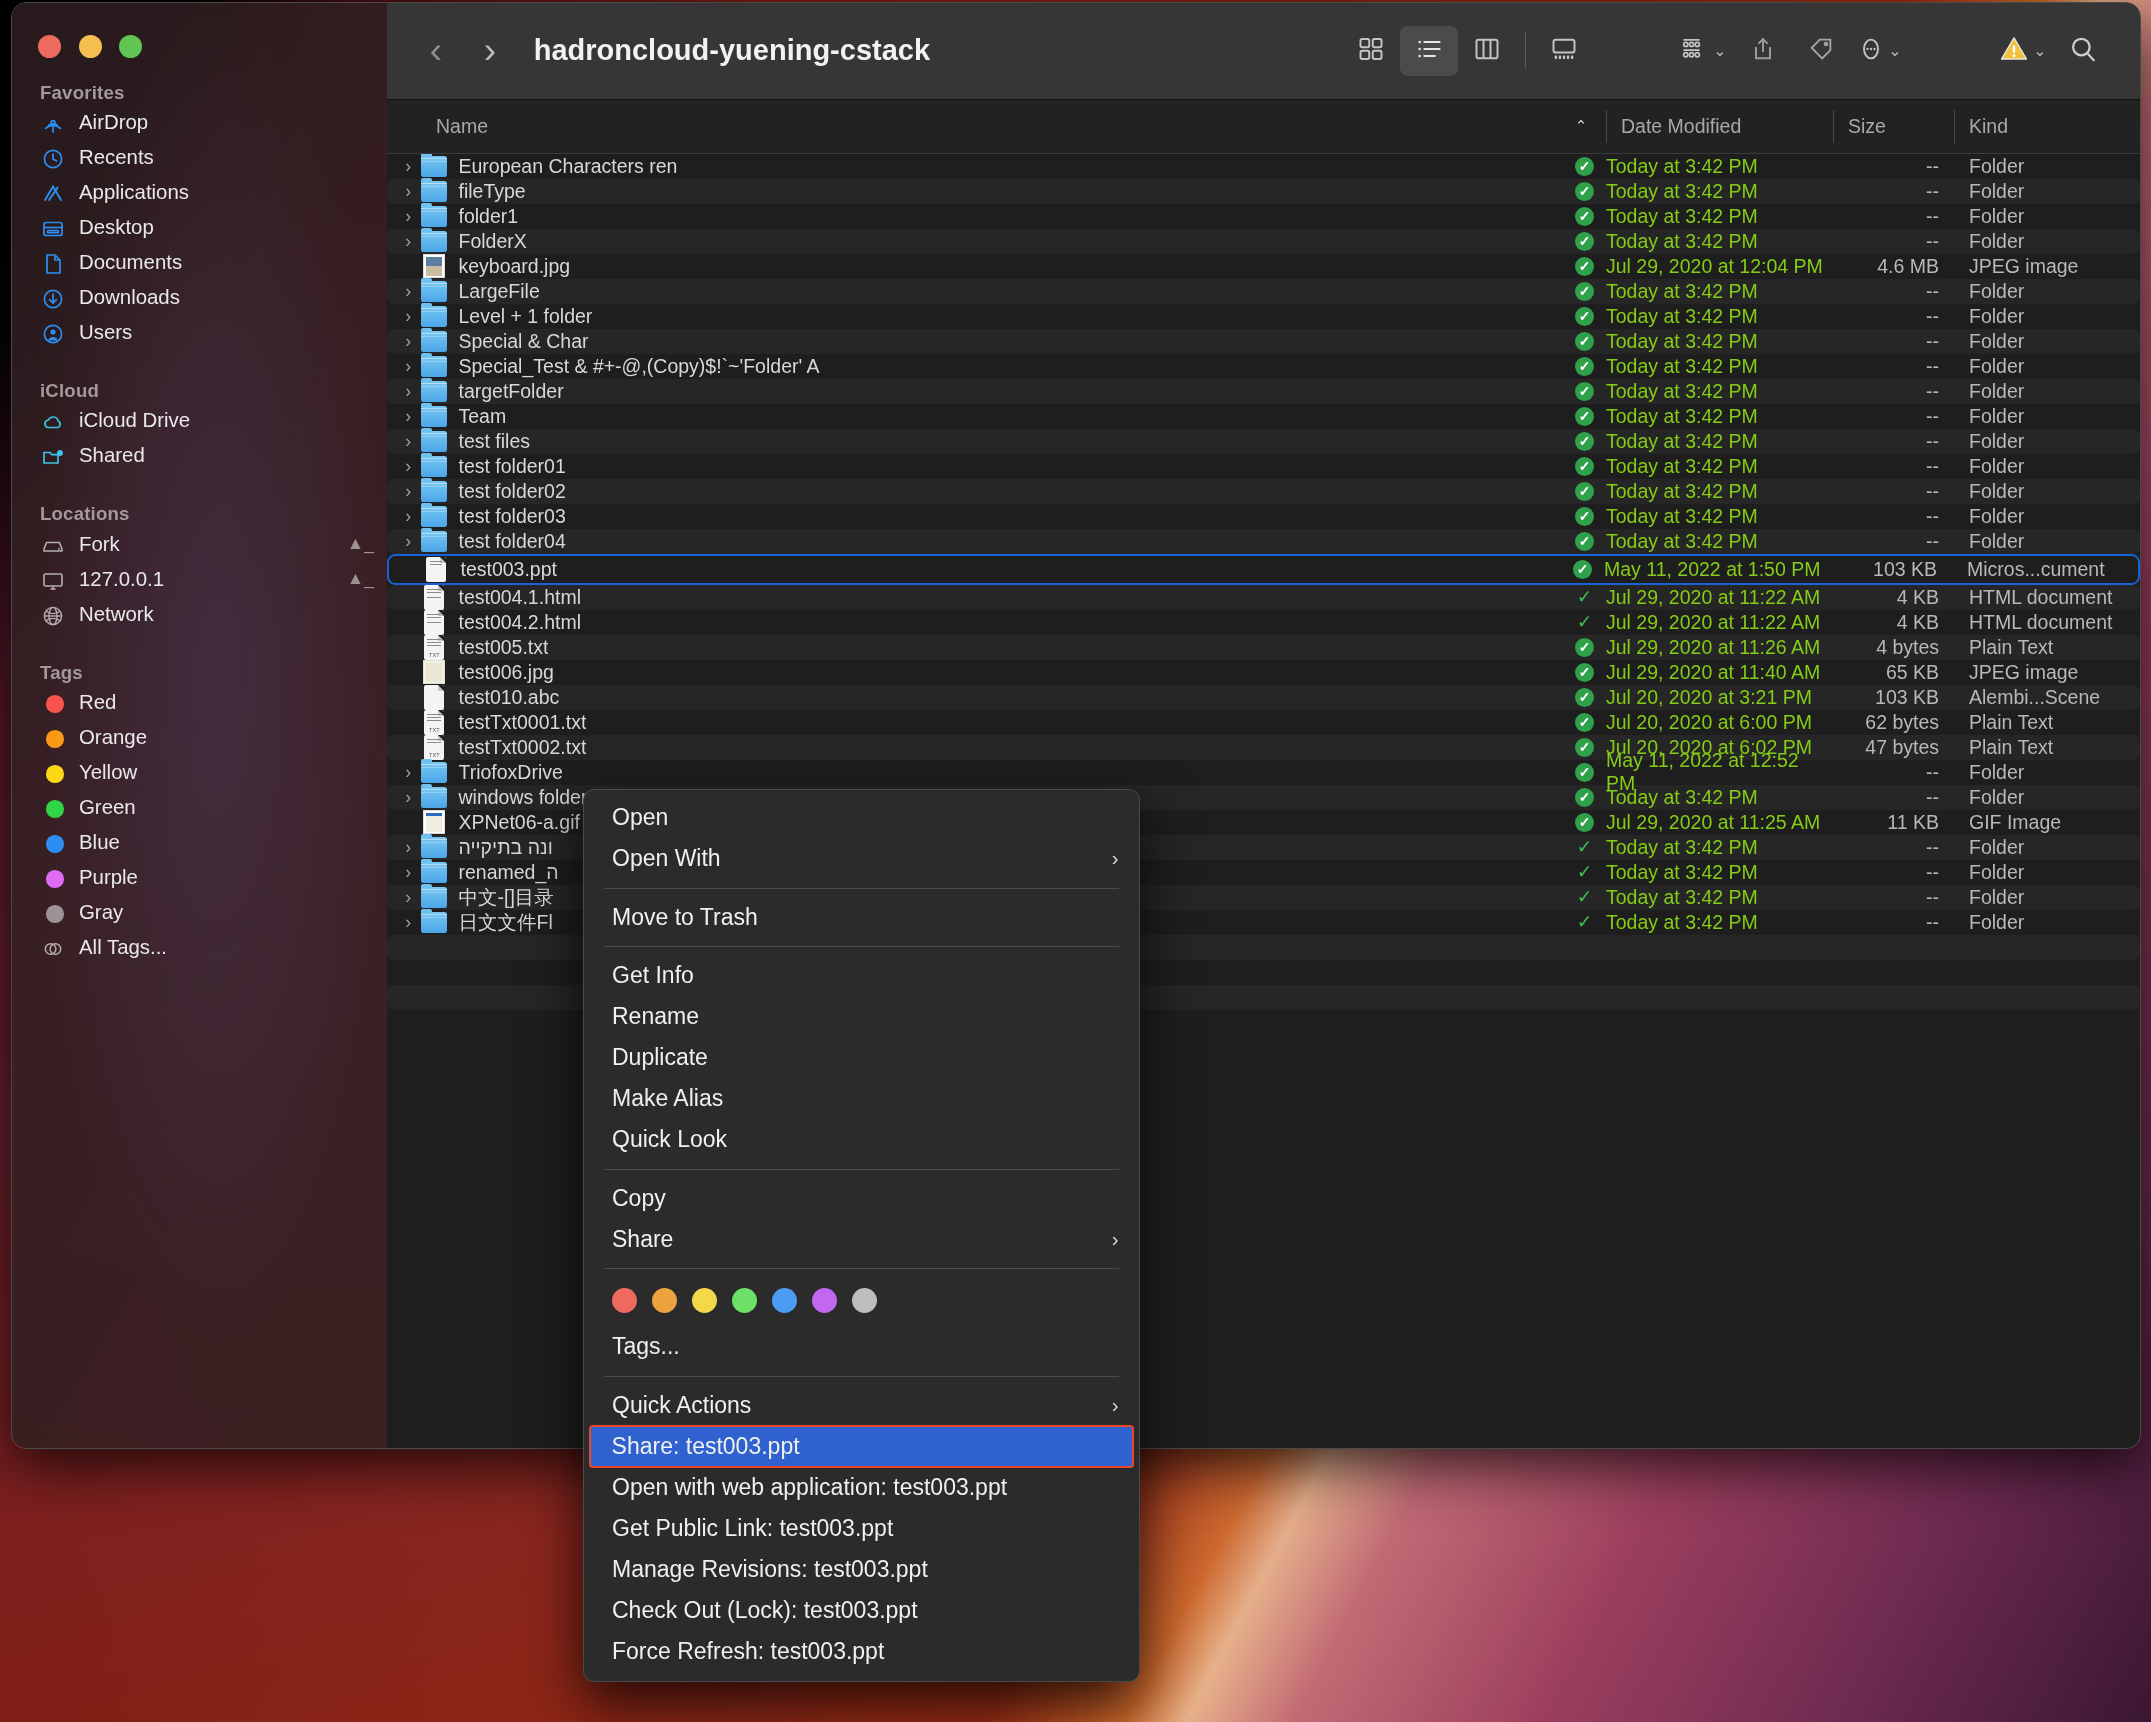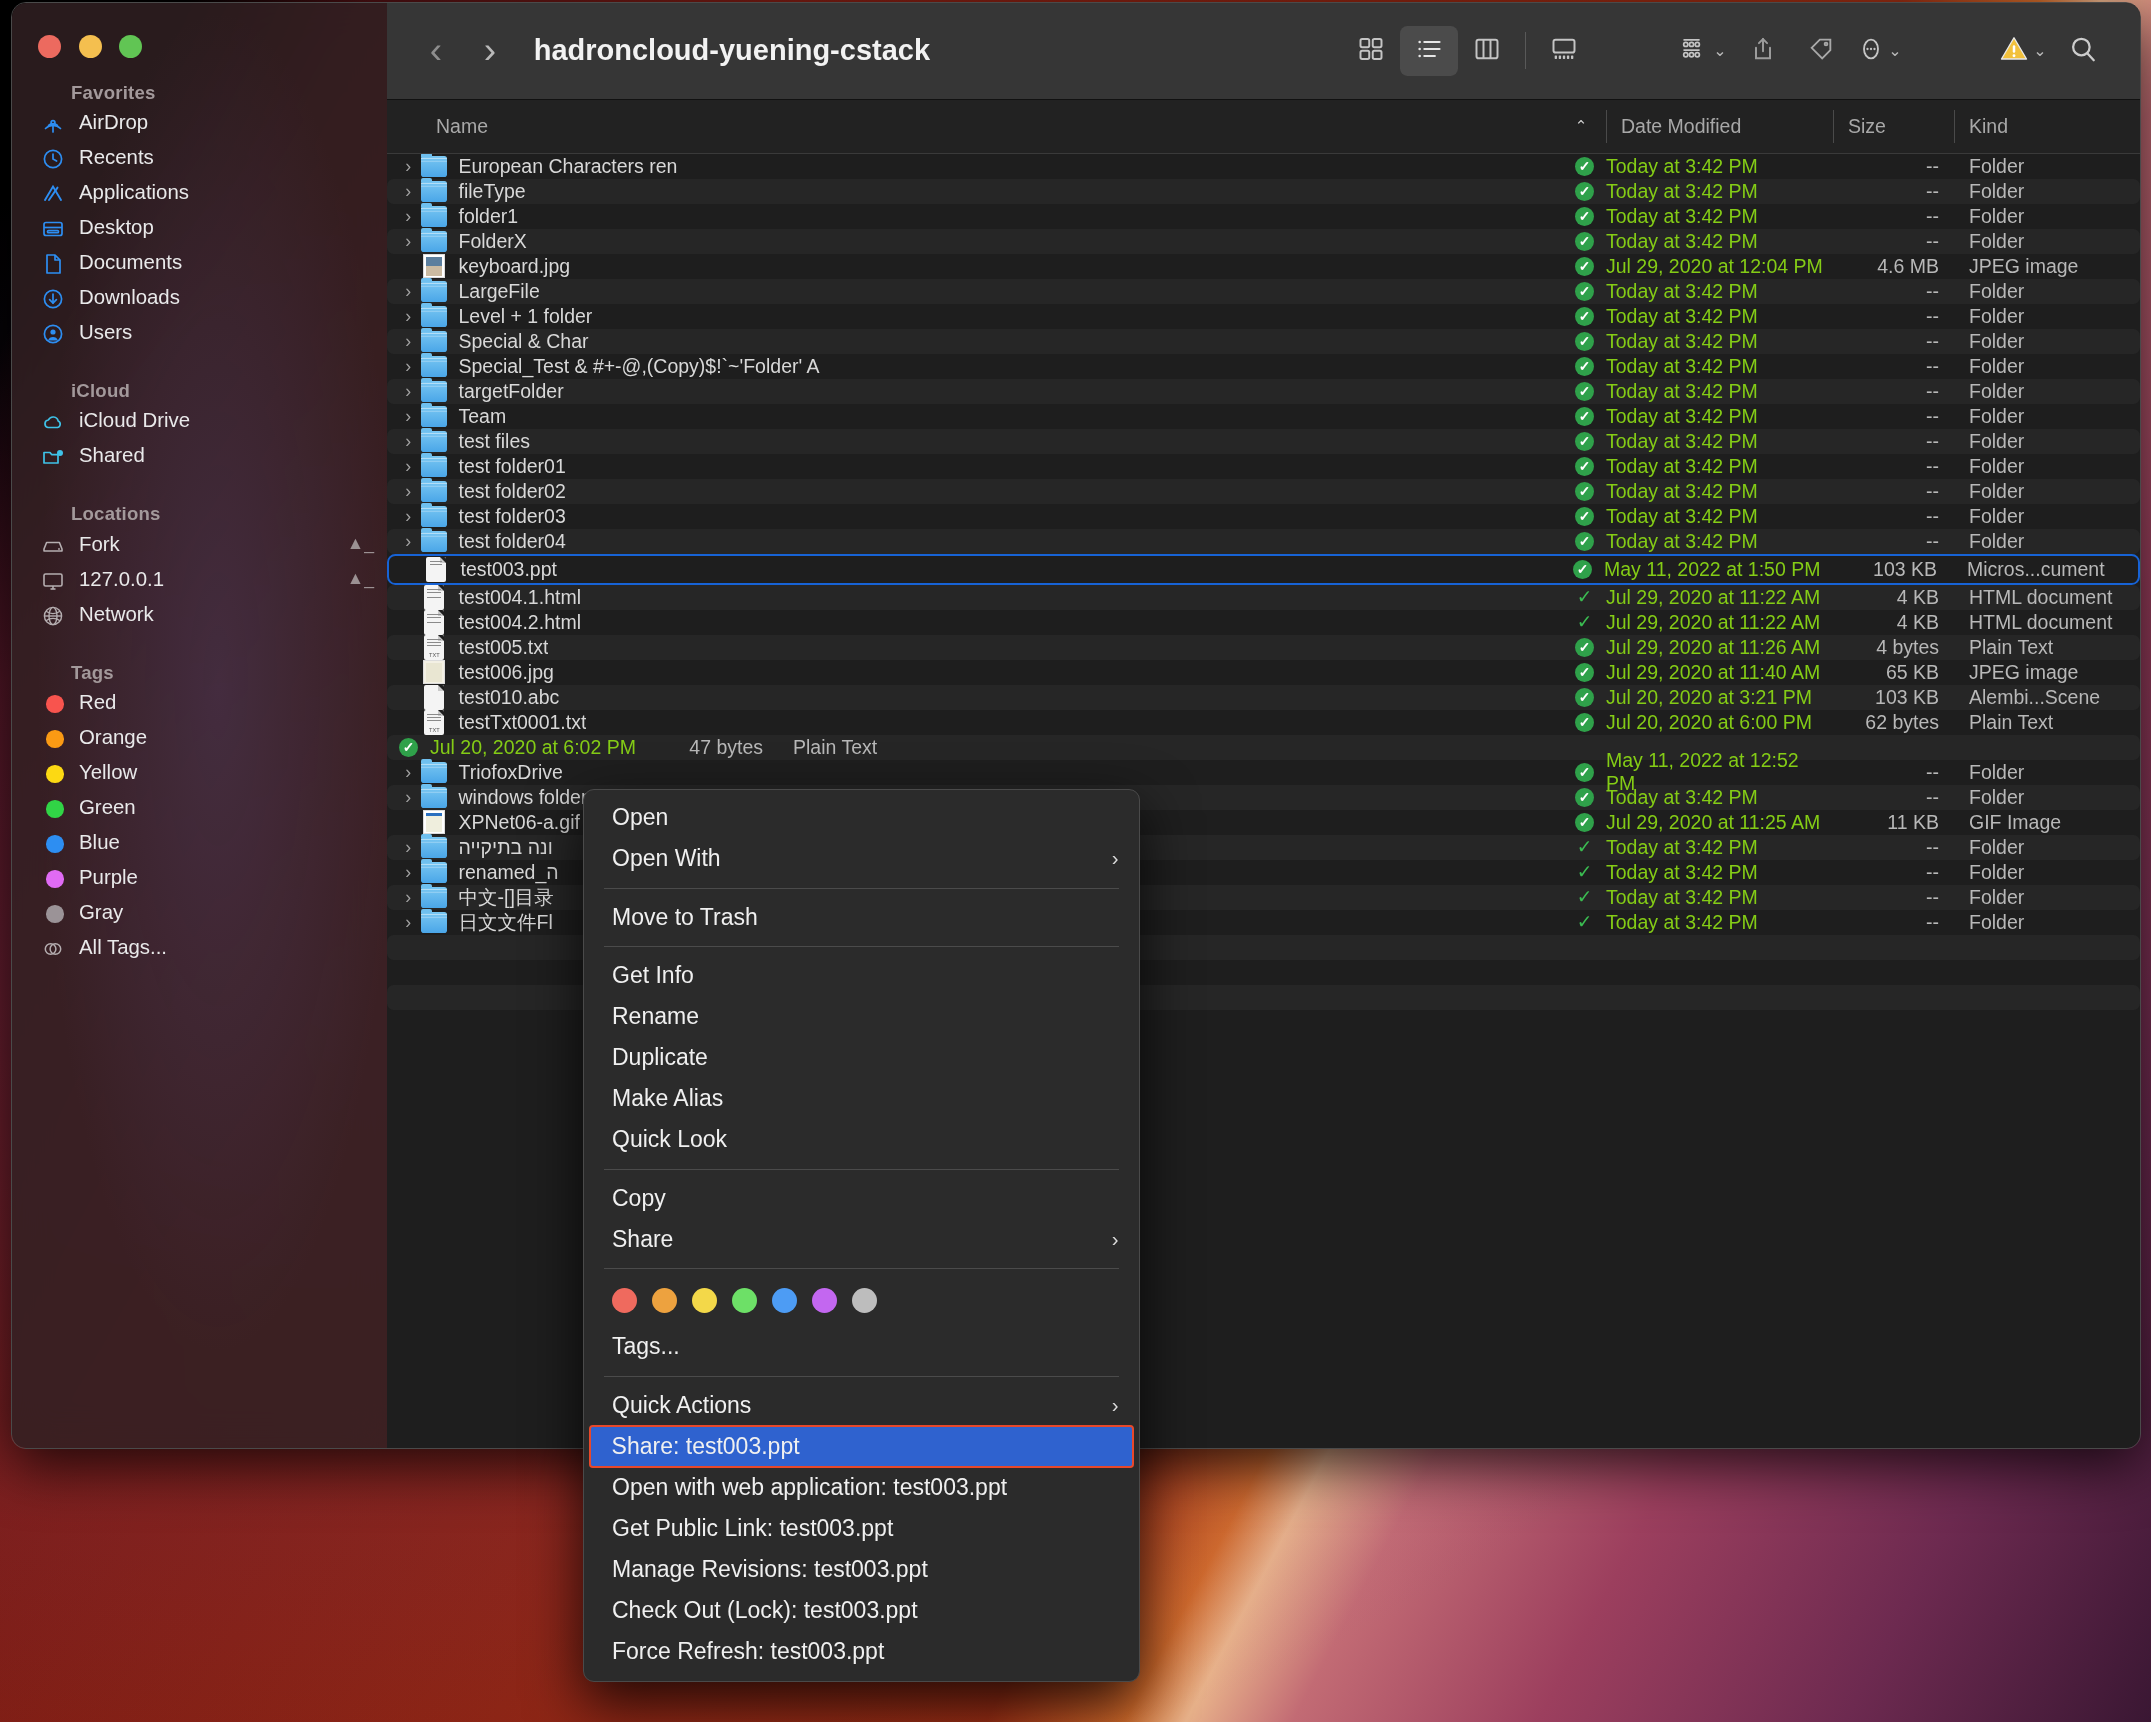--- a/index.html
+++ b/index.html
@@ -69,21 +69,20 @@
   .light.red   { background: #ec6a5f; }
   .light.amber { background: #f4bf4f; }
   .light.green { background: #61c554; }
 
   .sb-section {
     color: #a3999b;
     font-size: 18.6px;
     font-weight: bold;
     padding: 24px 0 7.4px 28px;
     letter-spacing: 0.2px;
-    margin-left: 31px;
   }
   .sb-item {
     display: flex; 
     height: 35px;
     padding: 0 13px 0 28px;
     color: #e9e9ea;
     font-size: 20.4px;
     gap: 13px;
     cursor: default;
   }
@@ -936,20 +935,30 @@
        <span class="fname">testTxt0001.txt</span>
      </div>
      <div class="c-status">
             <span class="badge-filled">✓</span>
           </div>
      <div class="c-date">Jul 20, 2020 at 6:00 PM</div>
      <div class="c-size">62 bytes</div>
      <div class="c-kind">Plain Text</div>
         </div>
         <div class="row alt">
+          <div class="c-name">
+       <span class="disc"></span>
+       <span class="ficon">
+              <span class="doc">
+                <span class="lines" style="height:7.4px"></span>
+                <span class="tag">TXT</span>
+              </span>
+            </span>
+       <span class="fname">testTxt0002.txt</span>
+     </div>
      <div class="c-status">
             <span class="badge-filled">✓</span>
           </div>
      <div class="c-date">Jul 20, 2020 at 6:02 PM</div>
      <div class="c-size">47 bytes</div>
      <div class="c-kind">Plain Text</div>
         </div>
         <div class="row">
           <div class="c-name">
        <span class="disc">›</span>

